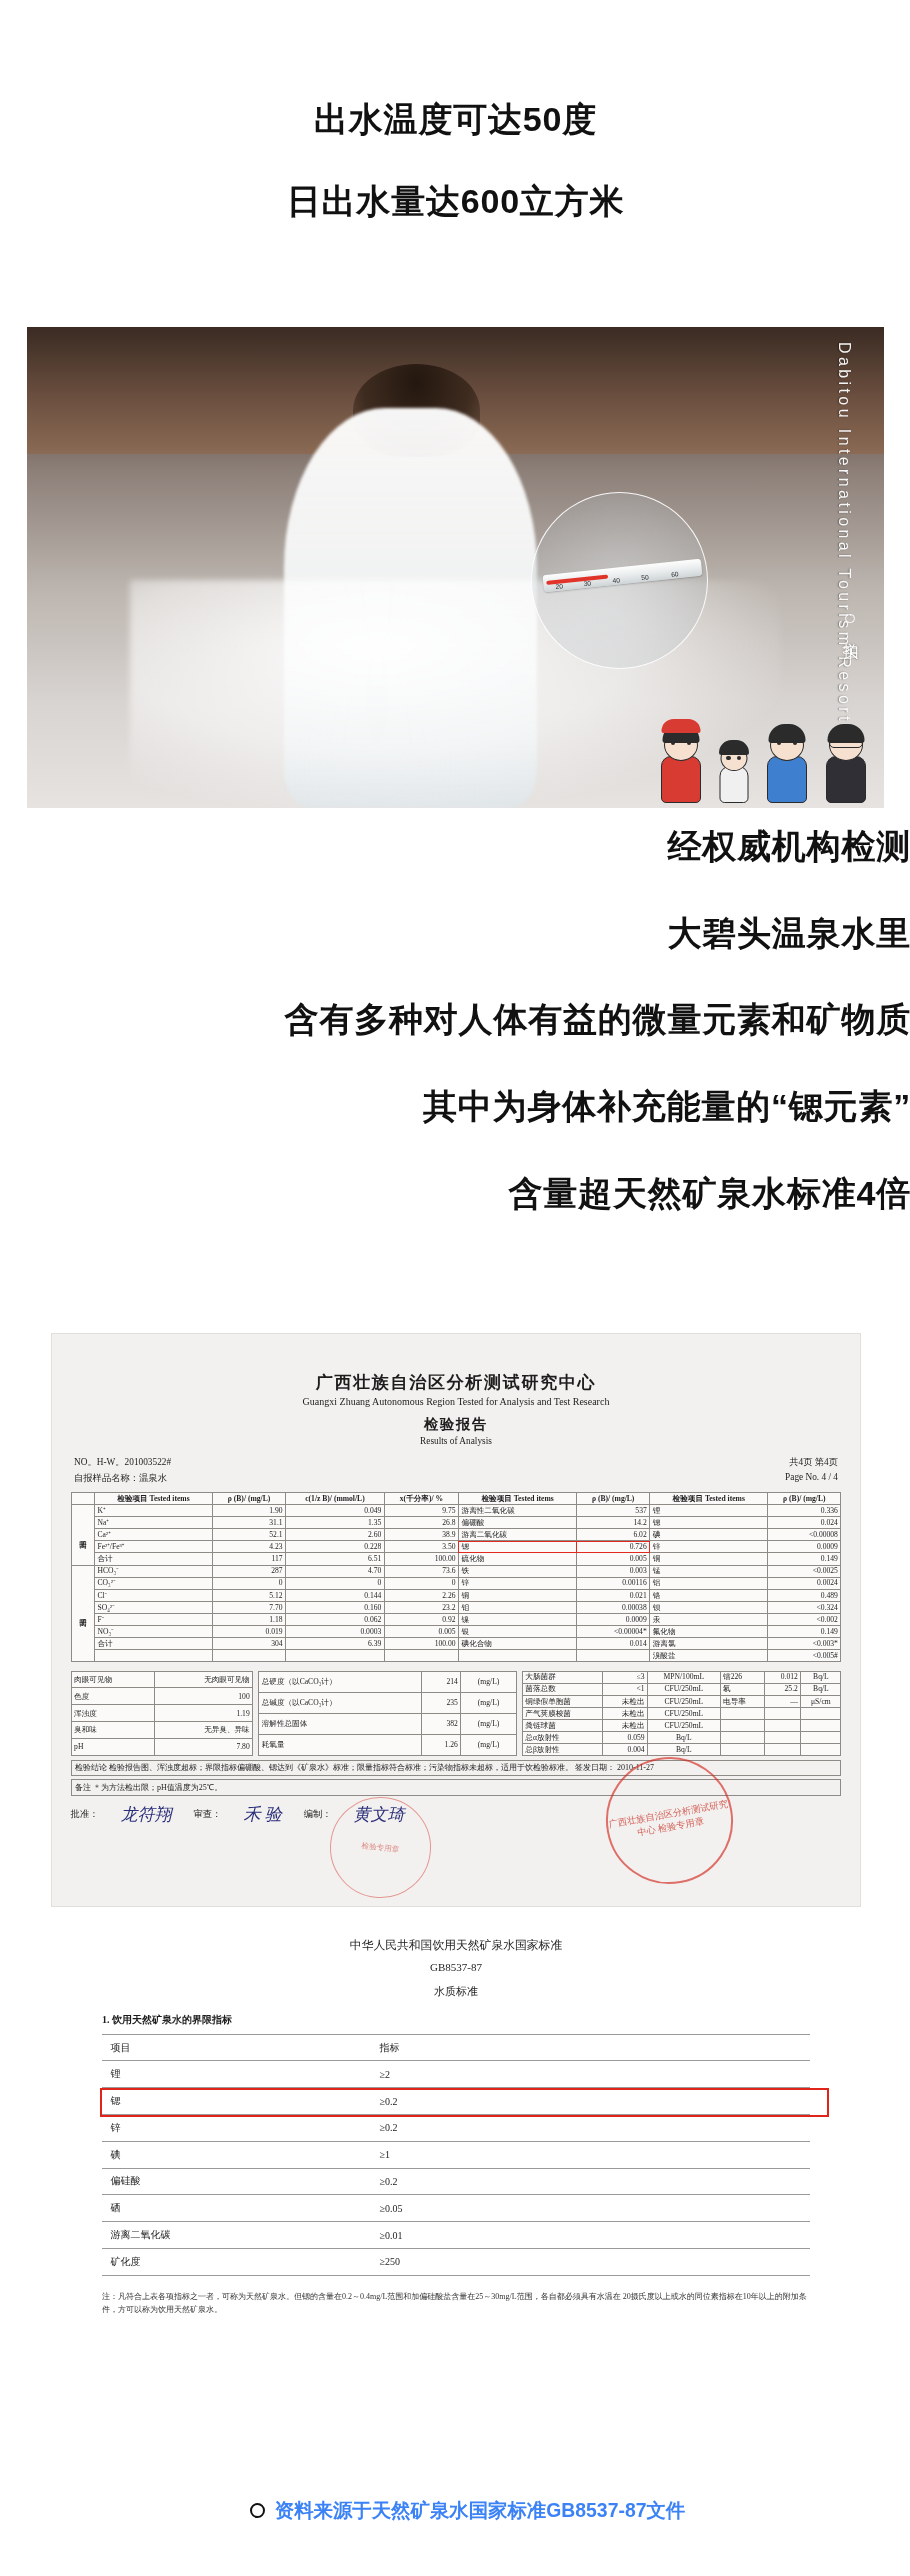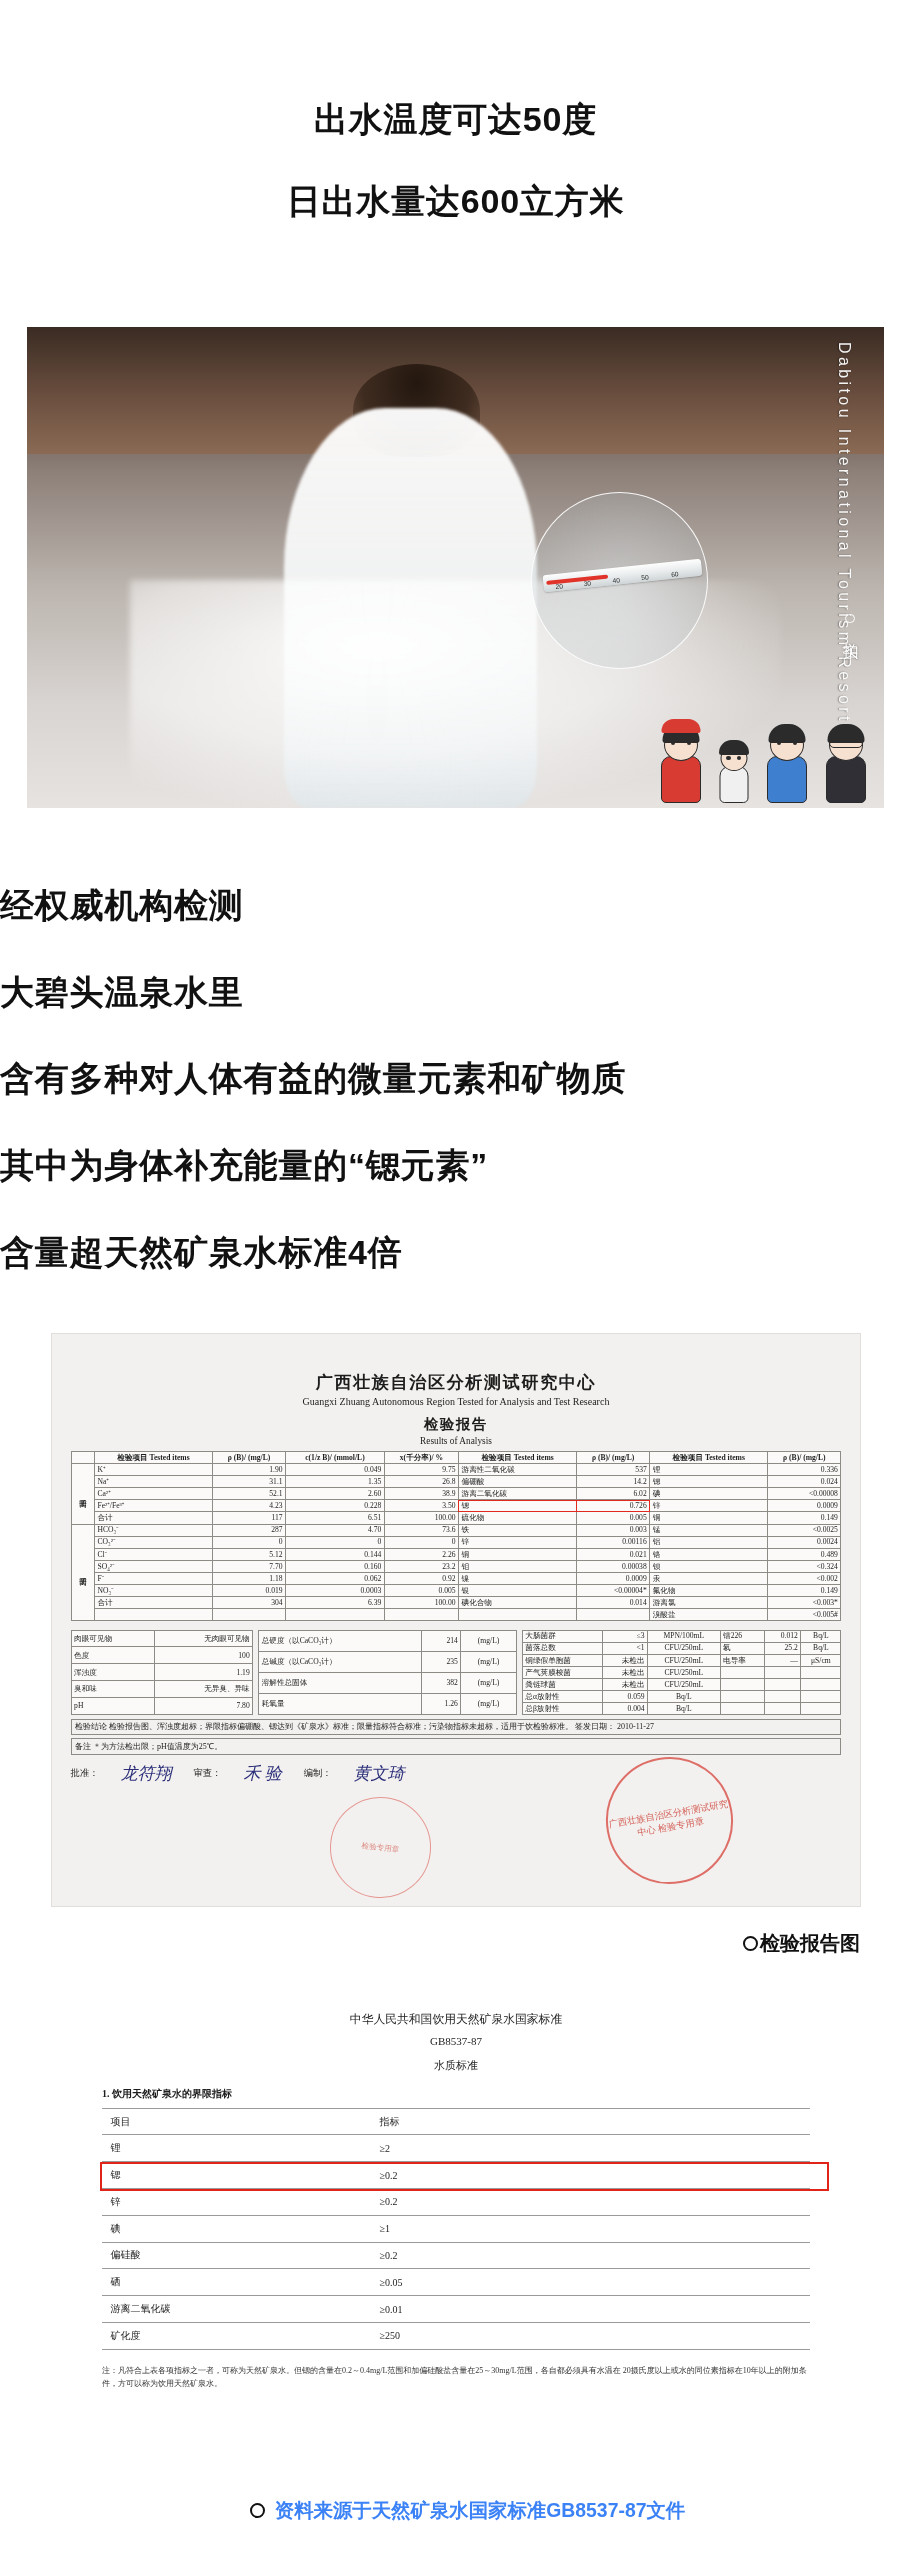--- a/index.html
+++ b/index.html
@@ -160,22 +160,22 @@
   .mascot .eye.l { left: 13.5px; }
   .mascot .eye.r { right: 13.5px; }
   .mascot .glasses {
     position: absolute; top: 18.6px; left: 6.7px; width: 34px; height: 10px;
     border: 1.7px solid #2b2b2b; border-radius: 5px;
   }
 
   
   .headline-block2 {
     position: absolute;
-    left: 0; top: 879px; width: 100%;
-    text-align: left;
+    left: 0; top: 820px; width: 100%;
+    text-align: right;
   }
   .headline-block2 .headline-line { margin-bottom: 34px; }
   .hl-quote { color: #111111; }
 
   
   .report {
     position: absolute;
     left: 51px; top: 1333px;
     width: 810px; height: 574px;
     background: #f3f1ef;
@@ -257,21 +257,21 @@
   }
   .caption-row .bullet {
     width: 15px; height: 15px; border-radius: 50%;
     border: 2.5px solid #111; 
   }
   .caption-report { top: 1930px; }
 
   
   .standard {
     position: absolute;
-    left: 51px; top: 1997px;
+    left: 51px; top: 1923px;
     width: 810px; height: 472px;
     background: #ffffff;
     color: #1d1d1d;
     font-family: "Liberation Serif", serif;
     padding: 15px 51px;
     overflow: hidden;
   }
   .std-t1 { text-align: center; font-size: 11.8px; }
   .std-t2 { text-align: center; font-size: 11px; margin-top: 6.7px;}
   .std-t3 { text-align: center; font-size: 11px; margin-top: 11.8px;}
@@ -378,20 +378,30 @@
     <div class="headline-line hl-quote">其中为身体补充能量的“锶元素”</div>
     <div class="headline-line">含量超天然矿泉水标准4倍</div>
   </div>
 
   <div class="report">
     <div class="rep-title">广西壮族自治区分析测试研究中心</div>
     <div class="rep-title-en">Guangxi Zhuang Autonomous Region Tested for Analysis and Test Research</div>
     <div class="rep-sub">检验报告</div>
     <div class="rep-sub-en">Results of Analysis</div>
 
+    <div class="rep-meta">
+      <div class="left">
+        <div>NO。H-W。201003522#</div>
+        <div>自报样品名称：温泉水</div>
+      </div>
+      <div class="right">
+        <div>共4页 第4页</div>
+        <div>Page No. 4 / 4</div>
+      </div>
+    </div>
 
     <table class="rep">
       <thead>
         <tr>
           <th></th>
           <th>检验项目
 Tested items</th>
           <th>ρ (B)/
 (mg/L)</th>
           <th>c(1/z B)/

